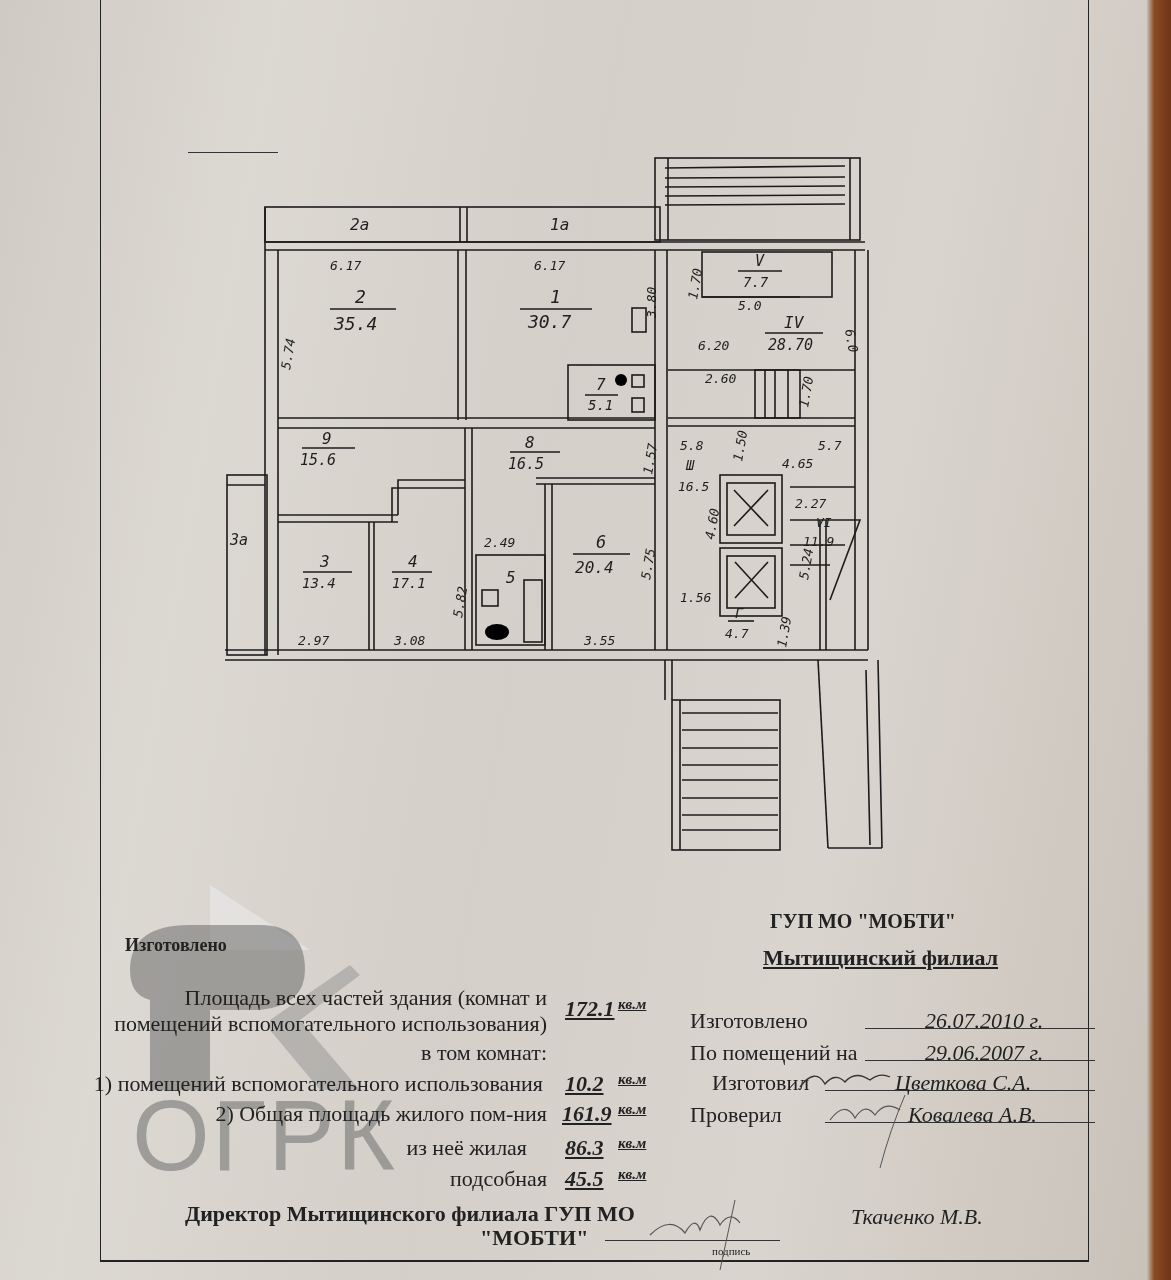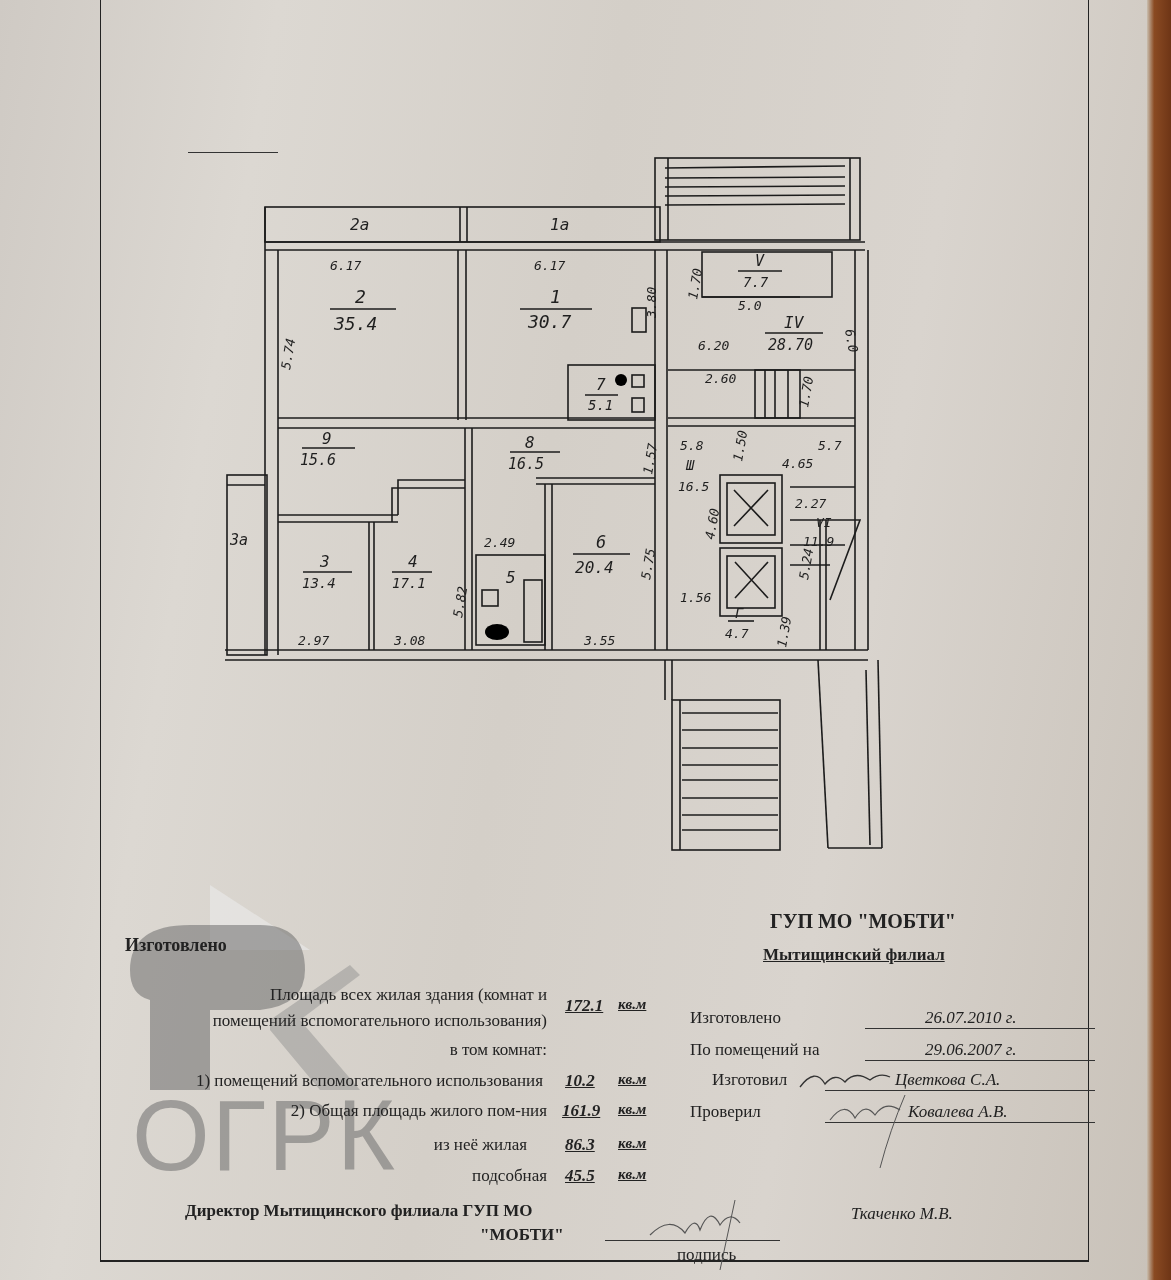--- a/index.html
+++ b/index.html
@@ -3,21 +3,21 @@
 <meta charset="utf-8">
 <style>
   html, body { margin:0; padding:0; }
   body { width:1171px; height:1280px; overflow:hidden; position:relative;
          background: linear-gradient(100deg, #cfcac4 0%, #dcd8d2 20%, #d4cfc8 45%, #d9d4ce 70%, #c8c1b8 100%); }
   .desk { position:absolute; right:0; top:0; width:24px; height:1280px; background: linear-gradient(90deg,#c9beae,#8a4a22 30%,#6e3516); }
   .frame { position:absolute; left:100px; top:0; width:987px; height:1260px; border-left:1.5px solid #222; border-right:1.5px solid #222; border-bottom:2px solid #222; }
   svg.plan { position:absolute; left:0; top:0; }
   .plan line, .plan rect, .plan polyline, .plan path { stroke:#1c1c1c; fill:none; }
   .hw { font-family: "DejaVu Sans Mono", monospace; font-style: italic; fill:#1f1f1f; }
-  .lbl { position:absolute; font-family: "Liberation Serif", serif; color:#222; font-size:17px; white-space:nowrap; }
+  .lbl { position:absolute; font-family: "Liberation Serif", serif; color:#222; font-size:22px; white-space:nowrap; }
   .it { font-style:italic; }
   .u { text-decoration: underline; }
   .b { font-weight:bold; }
   .line { position:absolute; border-bottom:1.2px solid #333; }
   .wm { position:absolute; font-family:"Liberation Sans", sans-serif; color:rgba(110,110,110,0.55); }
 </style>
 </head>
 <body>
 
 <div class="desk"></div>
@@ -202,42 +202,42 @@
 </svg>
 
 <svg style="position:absolute;left:110px;top:880px" width="250" height="270">
   <path d="M100 5 L200 70 L100 70 Z" fill="rgba(235,235,235,0.6)"></path>
   <path d="M20 90 Q20 45 80 45 L150 45 Q195 45 195 90 Q195 125 150 130 L100 130 L100 210 L40 210 L40 120 Q20 115 20 90 Z" fill="rgba(110,110,110,0.55)"></path>
   <path d="M160 140 L240 85 L250 95 L190 140 L250 210 L210 210 L160 150 Z" fill="rgba(140,140,140,0.45)"></path>
 </svg>
 <div class="wm" style="left:132px;top:1085px;font-size:100px;letter-spacing:2px;line-height:1">ОГРК</div>
 
 <div class="lbl b" style="left:125px;top:935px;font-size:18px">Изготовлено</div>
-<div class="lbl" style="right:624px;top:985px">Площадь всех жилая здания (комнат и</div>
+<div class="lbl" style="right:624px;top:985px">Площадь всех частей здания (комнат и</div>
 <div class="lbl" style="right:624px;top:1011px">помещений вспомогательного использования)</div>
 <div class="lbl it u b" style="left:565px;top:996px">172.1</div>
 <div class="lbl it u b" style="left:618px;top:996px;font-size:15px">кв.м</div>
 <div class="lbl" style="right:624px;top:1040px">в том комнат:</div>
 <div class="lbl" style="right:628px;top:1071px">1) помещений вспомогательного использования</div>
 <div class="lbl it u b" style="left:565px;top:1071px">10.2</div>
 <div class="lbl it u b" style="left:618px;top:1071px;font-size:15px">кв.м</div>
 <div class="lbl" style="right:624px;top:1101px">2) Общая площадь жилого пом-ния</div>
 <div class="lbl it u b" style="left:562px;top:1101px">161.9</div>
 <div class="lbl it u b" style="left:618px;top:1101px;font-size:15px">кв.м</div>
 <div class="lbl" style="right:644px;top:1135px">из неё жилая</div>
 <div class="lbl it u b" style="left:565px;top:1135px">86.3</div>
 <div class="lbl it u b" style="left:618px;top:1135px;font-size:15px">кв.м</div>
 <div class="lbl" style="right:624px;top:1166px">подсобная</div>
 <div class="lbl it u b" style="left:565px;top:1166px">45.5</div>
 <div class="lbl it u b" style="left:618px;top:1166px;font-size:15px">кв.м</div>
 
 <div class="lbl b" style="left:185px;top:1201px">Директор Мытищинского филиала ГУП МО</div>
 <div class="lbl b" style="left:480px;top:1225px">"МОБТИ"</div>
 <div class="line" style="left:605px;top:1240px;width:175px"></div>
-<div class="lbl" style="left:677px;top:1245px;font-size:17px">подпись</div>
+<div class="lbl" style="left:712px;top:1245px;font-size:11px">подпись</div>
 <div class="lbl it" style="left:851px;top:1204px">Ткаченко М.В.</div>
 <svg style="position:absolute;left:640px;top:1195px" width="120" height="80">
   <path d="M10 40 Q30 20 45 38 Q55 20 60 35 Q70 10 80 30 Q90 15 100 28" stroke="#555" stroke-width="1.2" fill="none"></path>
   <path d="M95 5 L80 75" stroke="#555" stroke-width="1" fill="none"></path>
 </svg>
 
 <div class="lbl b" style="left:770px;top:910px;font-size:20px">ГУП МО "МОБТИ"</div>
 <div class="lbl b u" style="left:763px;top:945px">Мытищинский филиал</div>
 
 <div class="lbl" style="left:690px;top:1008px">Изготовлено</div>

